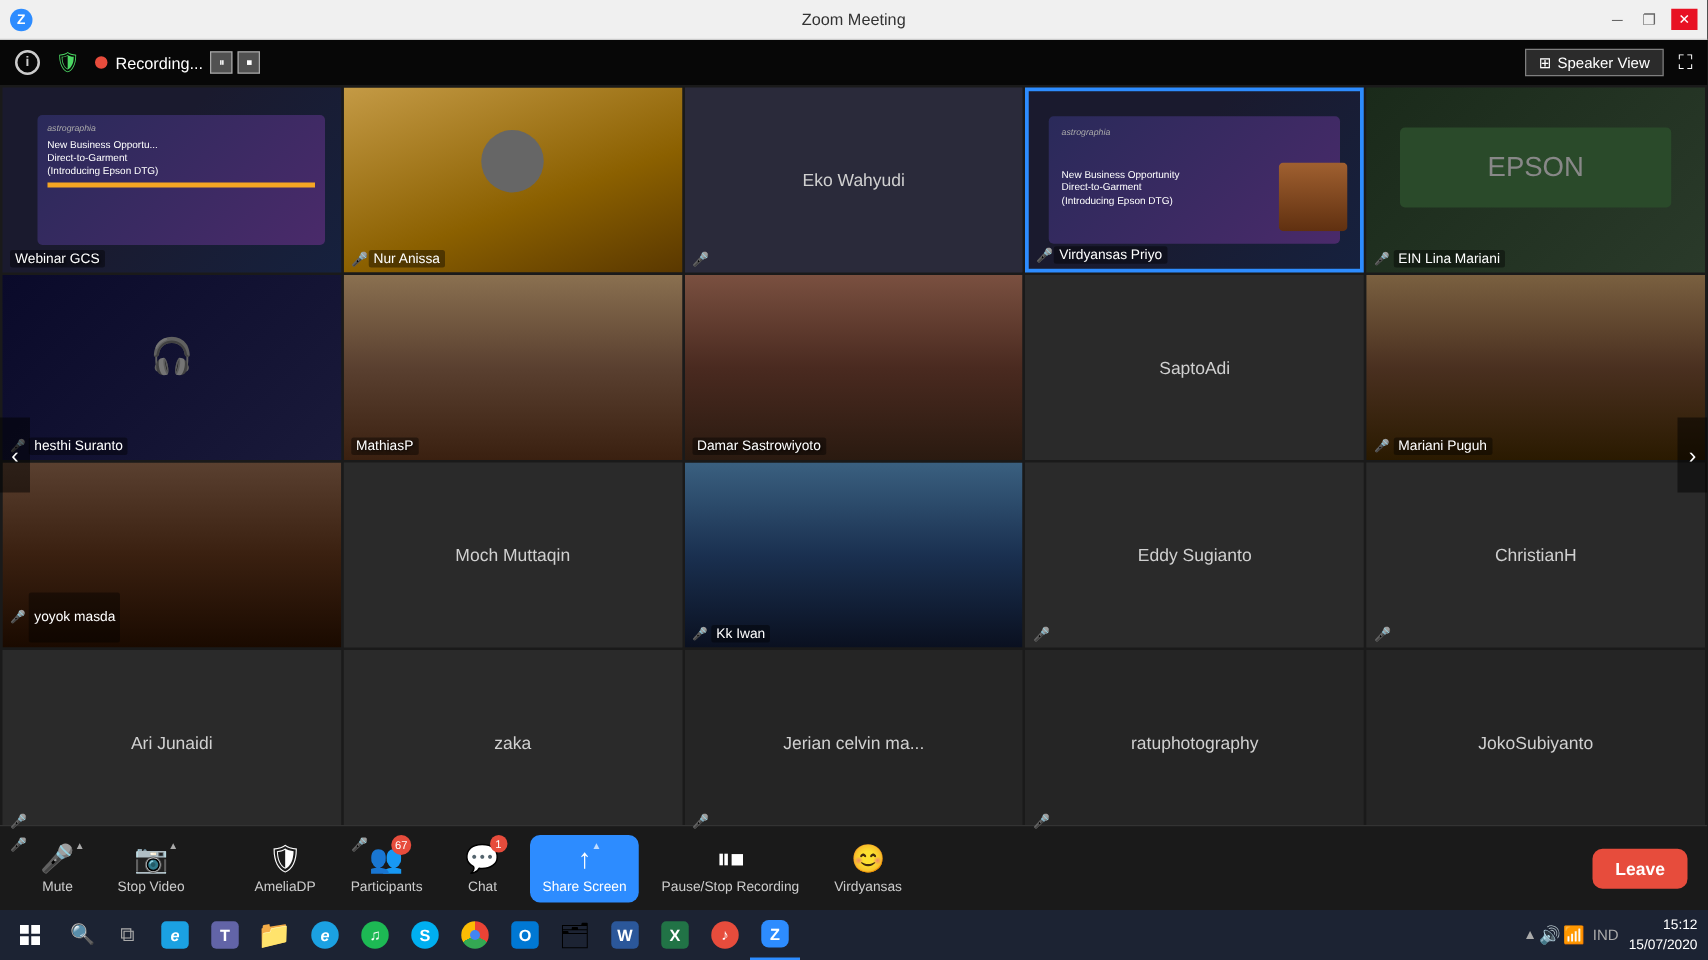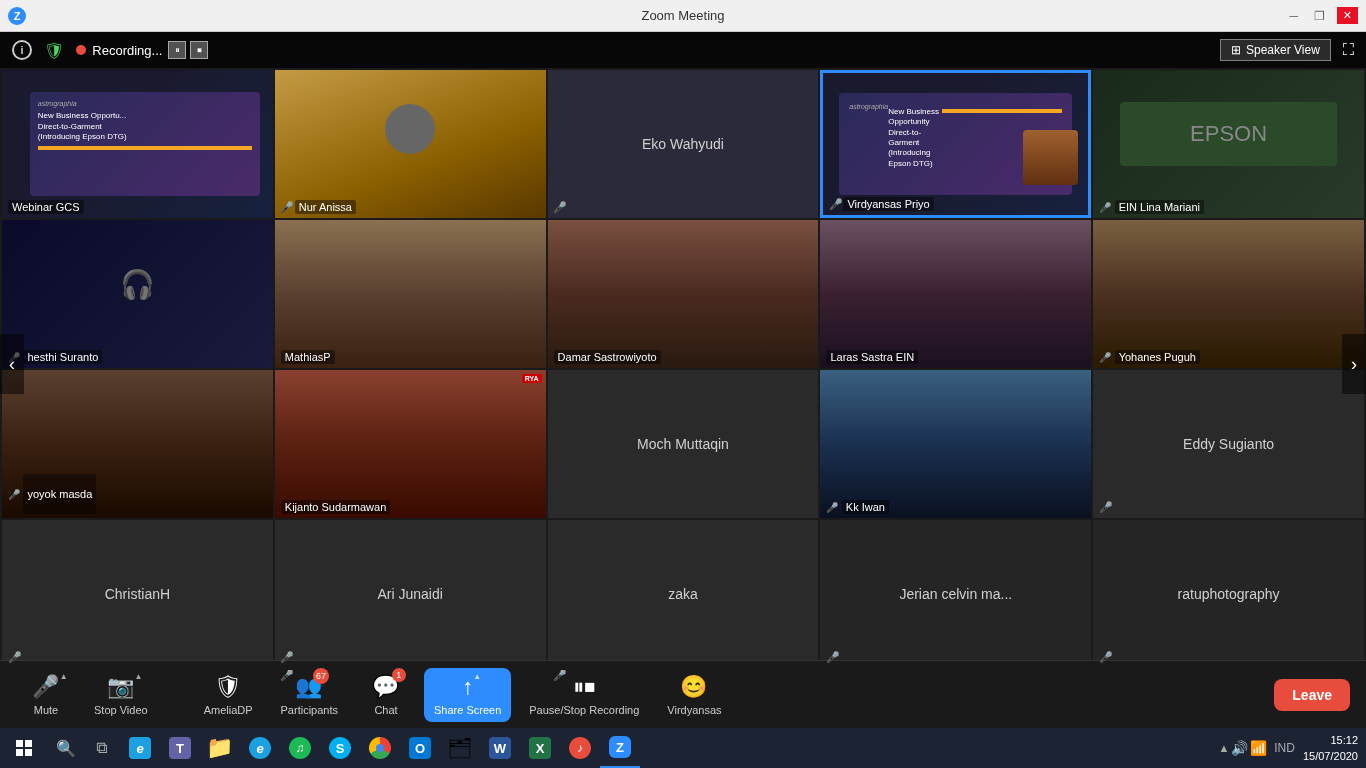--- a/index.html
+++ b/index.html
@@ -352,24 +352,25 @@
       align-items: center;
       justify-content: center;
     }
 
     
     .slide-vird {
       width: 88%;
       height: 72%;
       background: linear-gradient(135deg, #2a2a5a 0%, #4a2a6a 100%);
       display: flex;
-      flex-direction: row;
+      flex-direction: column;
       padding: 10px;
       border-radius: 4px;
       position: relative;
+      gap: 21px;
     }
 
     
     #win-taskbar {
       position: absolute;
       bottom: 0;
       left: 0;
       width: 100%;
       height: 40px;
       background: #1c2333;
@@ -507,48 +508,41 @@
     <div class="video-cell" style="background:linear-gradient(135deg,#4a3a1a,#3a2a0a);">
       <div style="width:100%;height:100%;background:linear-gradient(180deg,#8a7050 0%,#5a4030 50%,#3a2010 100%);"></div>
       <div class="participant-name">MathiasP</div>
     </div>
 
     <div class="video-cell" style="background:linear-gradient(135deg,#3a2020,#2a1010);">
       <div style="width:100%;height:100%;background:linear-gradient(180deg,#7a5040 0%,#4a2a20 50%,#2a1a10 100%);"></div>
       <div class="participant-name">Damar Sastrowiyoto</div>
     </div>
 
-    <div class="video-cell" style="background:linear-gradient(135deg,#2a2030,#1a1020);">
-      <div style="width:100%;height:100%;background:linear-gradient(180deg,#6a5060 0%,#3a2030 50%,#1a1020 100%);"></div>
-      <div class="participant-name">Laras Sastra EIN</div>
-    </div>
-
+
+    <div class="video-cell" style="background:#2a2a2a;">
+      <div class="name-only">SaptoAdi</div>
+    </div>
 
     <div class="video-cell" style="background:linear-gradient(135deg,#3a2a10,#2a1a00);">
       <div style="width:100%;height:100%;background:linear-gradient(180deg,#7a6040 0%,#4a3020 50%,#2a1a00 100%);"></div>
       <div style="display:flex;align-items:center;position:absolute;bottom:4px;left:6px;gap:3px;">
         <span style="color:#e74c3c;font-size:10px;">🎤</span>
-        <span style="color:white;font-size:11px;background:rgba(0,0,0,0.4);padding:1px 4px;border-radius:2px;">Yohanes Puguh</span>
+        <span style="color:white;font-size:11px;background:rgba(0,0,0,0.4);padding:1px 4px;border-radius:2px;">Mariani Puguh</span>
       </div>
     </div>
 
     <div class="video-cell" style="background:linear-gradient(135deg,#101010,#1a1a1a);">
       <div style="width:100%;height:100%;background:linear-gradient(180deg,#5a4030 0%,#3a2010 50%,#1a0a00 100%);"></div>
       <div style="display:flex;align-items:center;position:absolute;bottom:4px;left:6px;gap:3px;">
         <span style="color:#e74c3c;font-size:10px;">🎤</span>
         <span style="color:white;font-size:11px;background:rgba(0,0,0,0.4);padding:14px 4px;border-radius:2px;">yoyok masda</span>
       </div>
     </div>
 
-    <div class="video-cell" style="background:linear-gradient(135deg,#2a1010,#1a0a0a);">
-      <div style="width:100%;height:100%;background:linear-gradient(180deg,#8a4030 0%,#5a2010 50%,#3a0a00 100%);position:relative;">
-        <div style="position:absolute;top:4px;right:4px;background:#cc0000;color:white;padding:1px 3px;font-size:7px;font-weight:bold;border-radius:2px;">RYA</div>
-      </div>
-      <div class="participant-name">Kijanto Sudarmawan</div>
-    </div>
 
     <div class="video-cell" style="background:#2a2a2a;">
       <div class="name-only">Moch Muttaqin</div>
     </div>
 
     <div class="video-cell" style="background:linear-gradient(135deg,#0a2a3a,#1a3a4a);">
       <div style="width:100%;height:100%;background:linear-gradient(180deg,#3a6080 0%,#1a3050 50%,#0a1020 100%);"></div>
       <div style="display:flex;align-items:center;position:absolute;bottom:4px;left:6px;gap:3px;">
         <span style="color:#e74c3c;font-size:10px;">🎤</span>
         <span style="color:white;font-size:11px;background:rgba(0,0,0,0.4);padding:1px 4px;border-radius:2px;">Kk Iwan</span>

